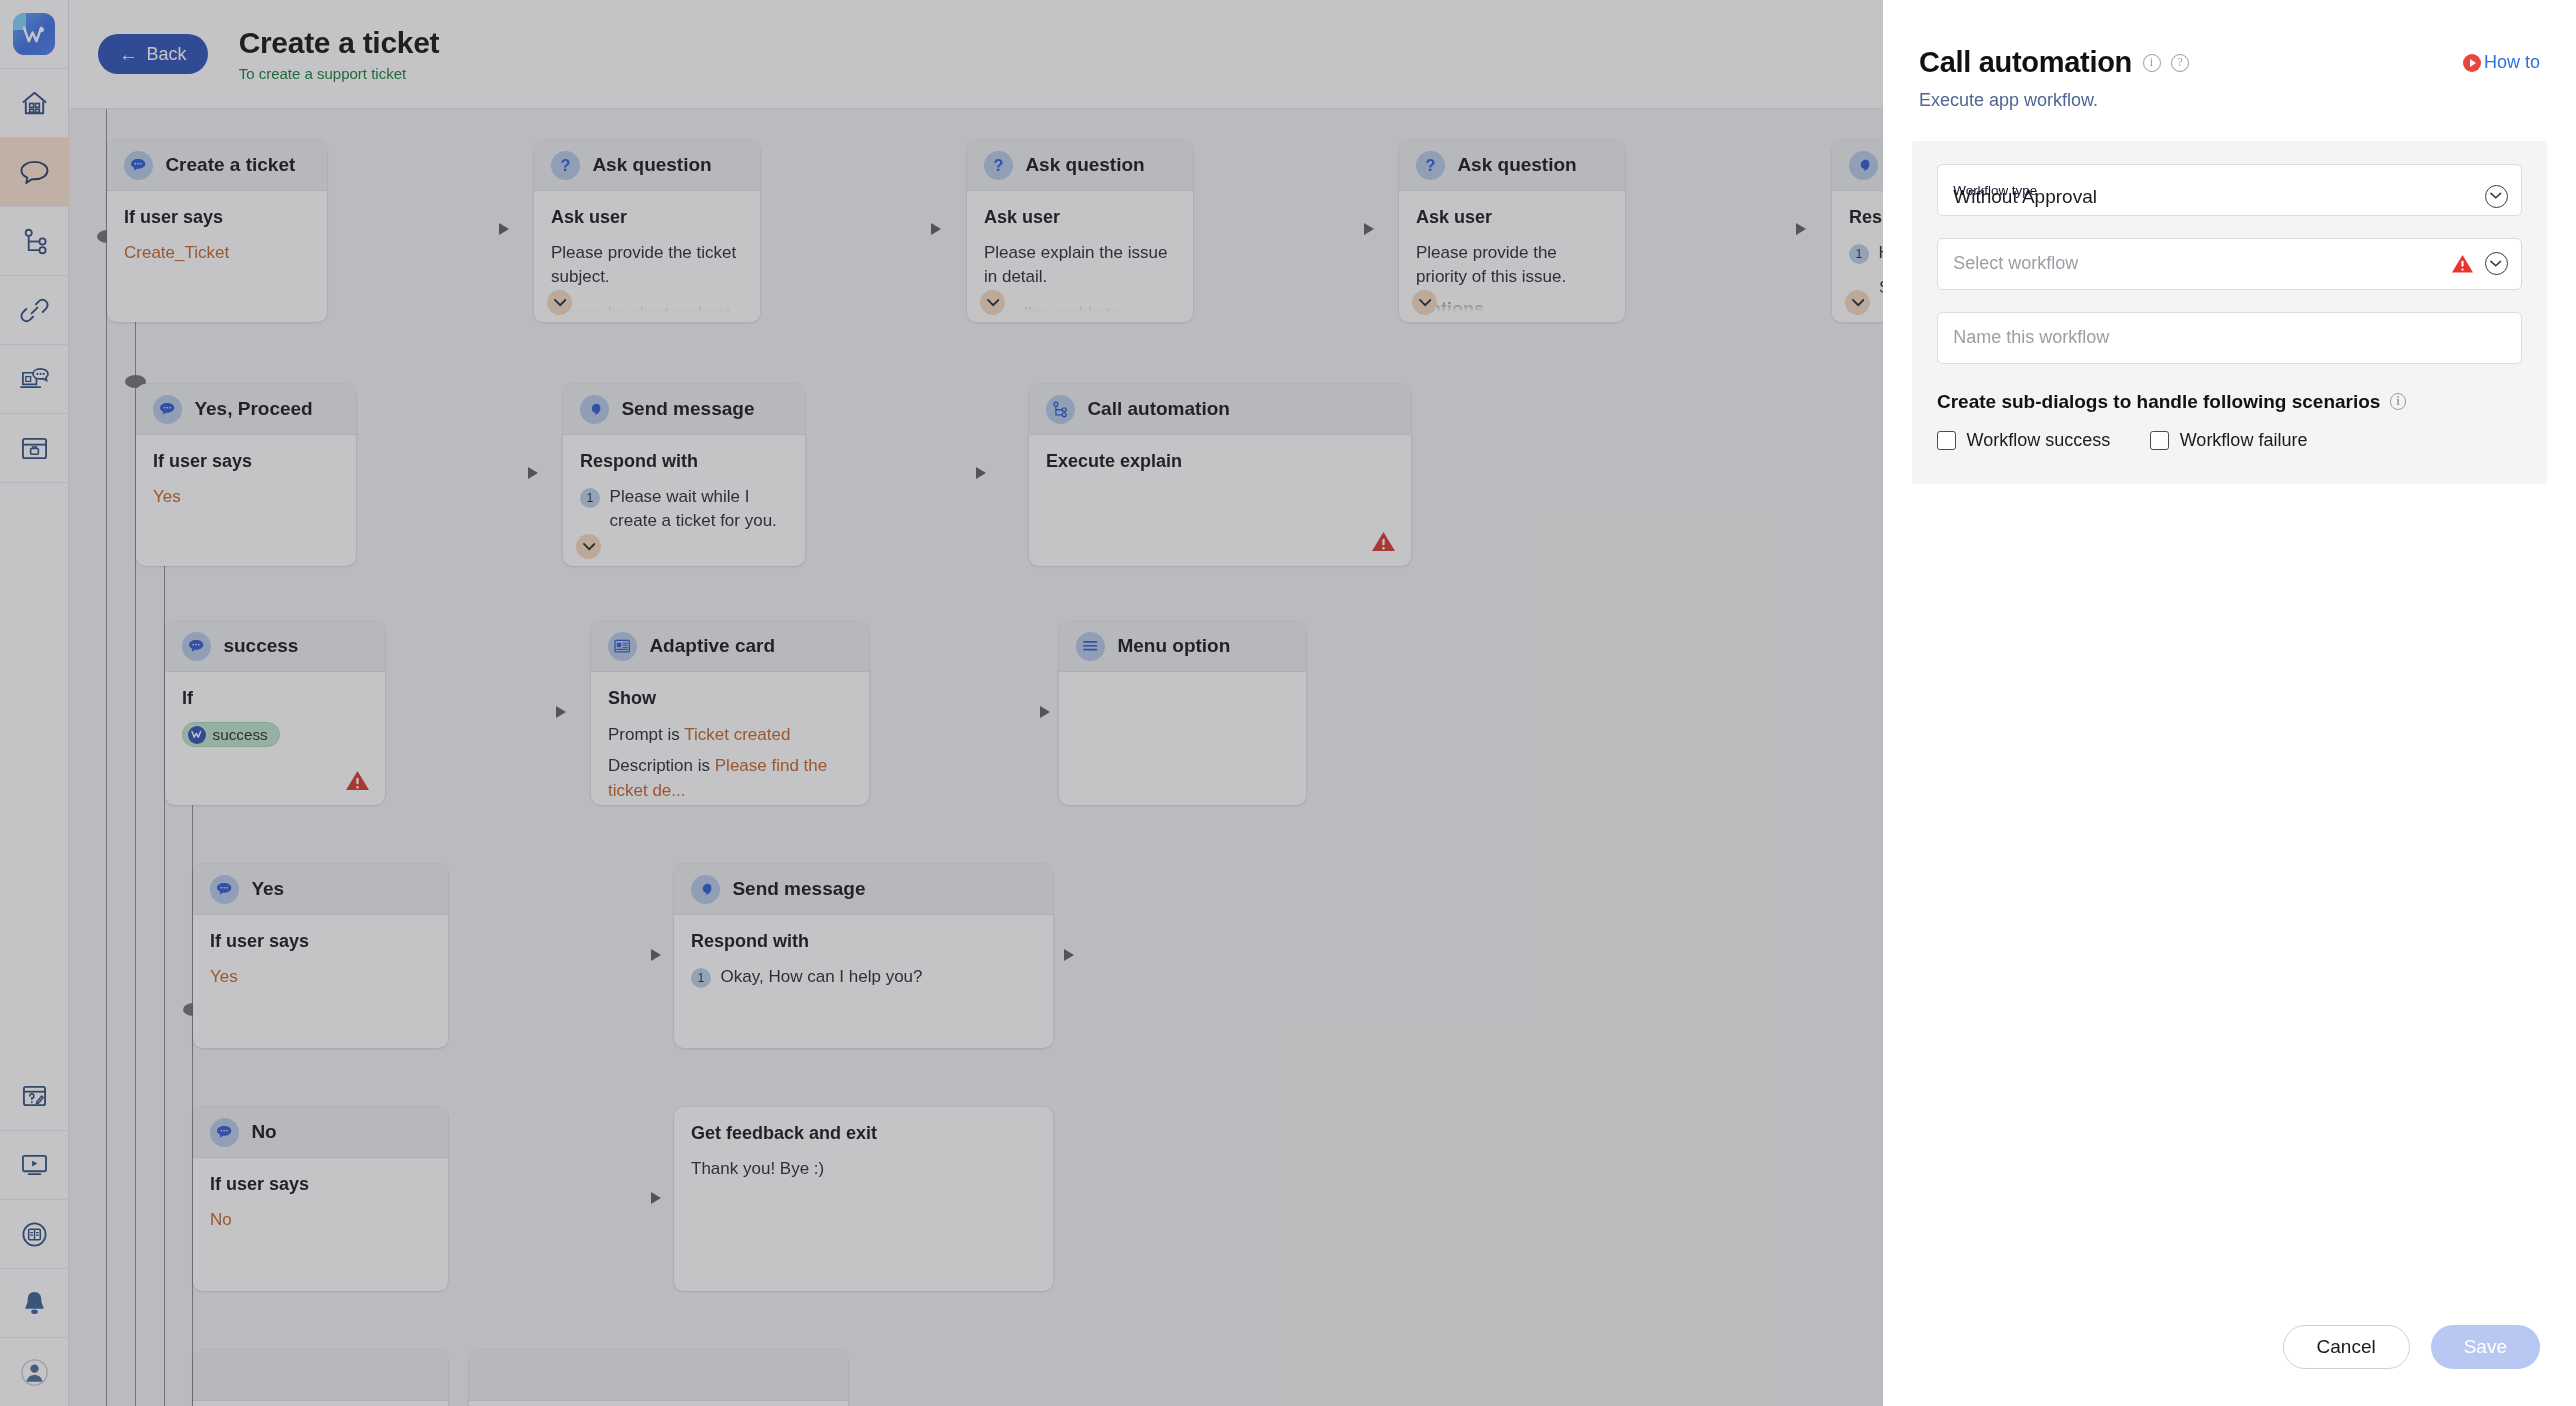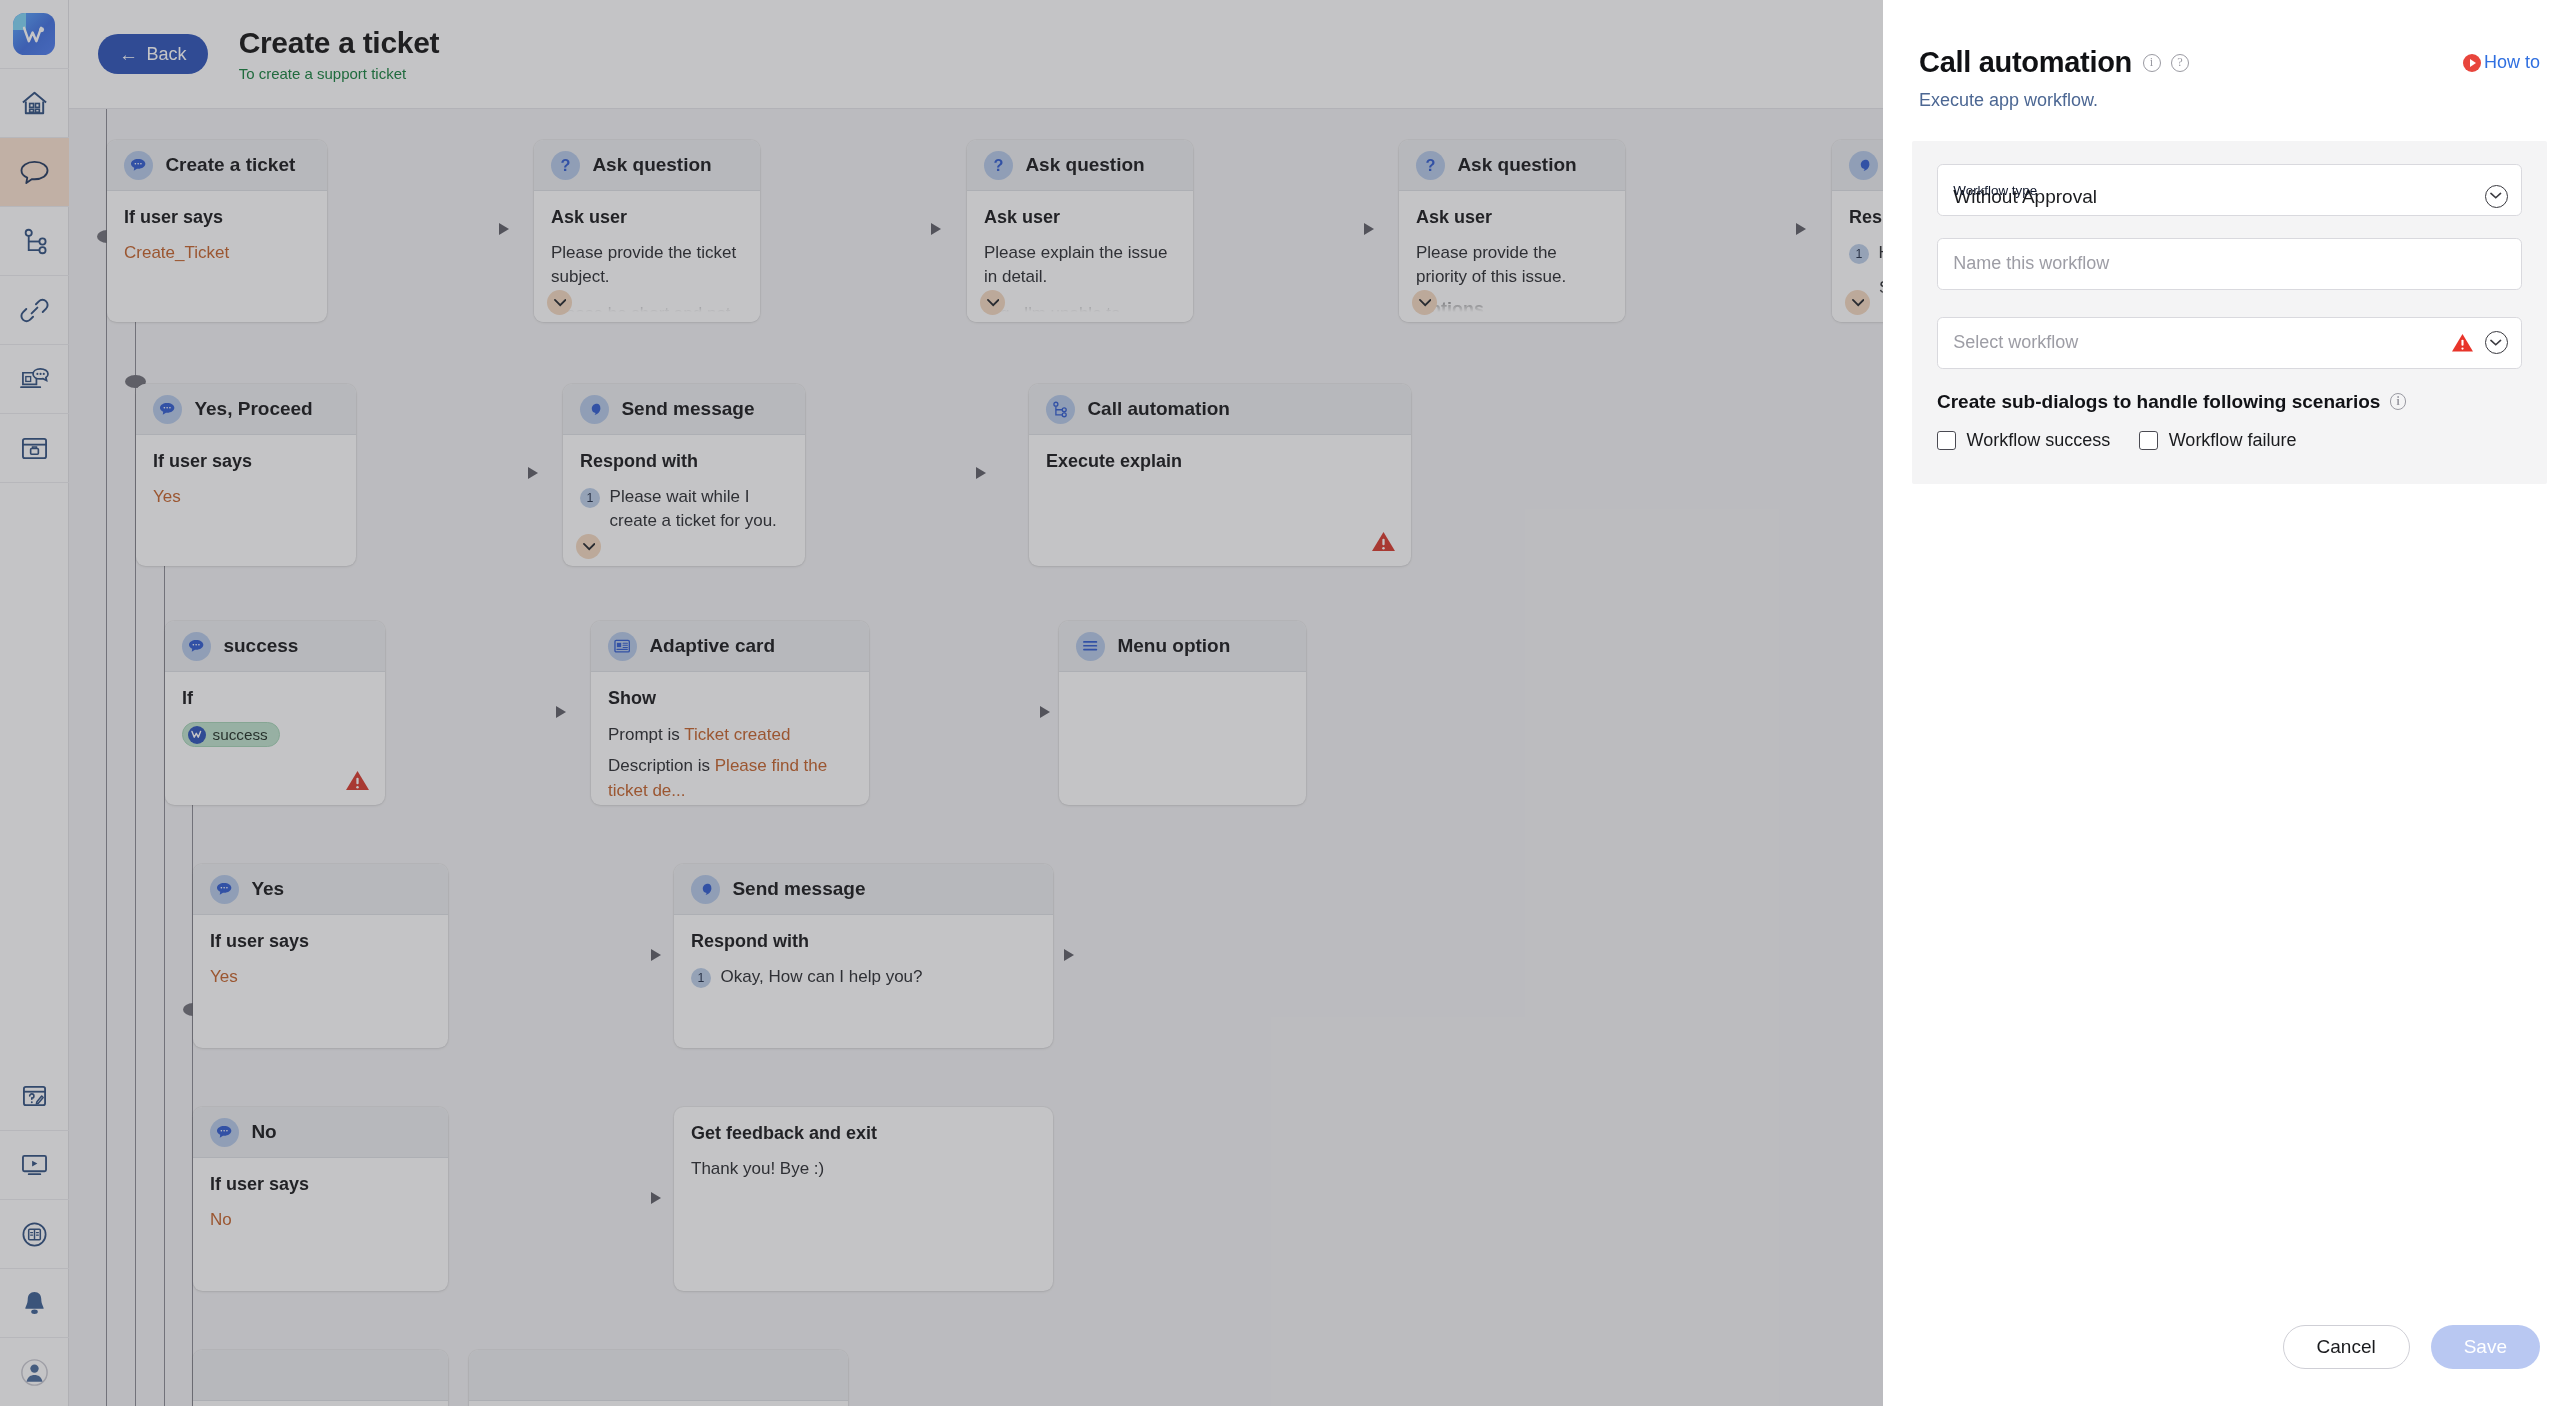--- a/index.html
+++ b/index.html
@@ -180,21 +180,21 @@
   .field .placeholder { font-size: 18px; color: #9d9da5; }
   .field .adorn { position: absolute; right: 13.4px; display: flex; align-items: center; gap: 10.5px; }
   .chev-circle {
     width: 23px; height: 23px; border-radius: 50%; border: 1.5px solid #3a3a40;
     display: flex; align-items: center; justify-content: center; cursor: pointer;
   }
   .scenarios-title {
     font-size: 19px; font-weight: bold; color: #111216;
     display: flex; align-items: center; margin: 6.7px 0 17px 0;
   }
-  .cb-row { display: flex; gap: 29px; align-items: center; }
+  .cb-row { display: flex; gap: 40px; align-items: center; }
   .cb {
     display: flex; align-items: center; gap: 10.5px;
     font-size: 18px; color: #1a1b1e; cursor: pointer;
   }
   .cb .box {
     width: 19px; height: 19px; border: 1.7px solid #4a4a52; border-radius: 2.9px;
     background: #fff;
   }
 
   #panel-footer {
@@ -682,42 +682,42 @@
       <div class="field filled">
         <span class="float-label">Workflow type</span>
         <span class="value">Without Approval</span>
         <span class="adorn">
           <span class="chev-circle">
             <svg width="11.5" height="7.7" viewBox="0 0 12 8">
                 <path d="M1 1.5 L6 6 L11 1.5" stroke="#3a3a40" stroke-width="1.7" fill="none" stroke-linecap="round"></path>
               </svg>
           </span>
         </span>
-      </div>
-
-      <div class="field" style="height:52px; margin-bottom:27px;">
-        <span class="placeholder">Name this workflow</span>
       </div>
 
       <div class="field" style="height:52px;">
         <span class="placeholder">Select workflow</span>
         <span class="adorn">
           <svg width="23" height="20" viewBox="0 0 24 21">
             <path d="M12 1 L23 19.5 H1 Z" fill="#e8342a"></path>
             <rect x="10.9" y="7" width="2.2" height="6.4" rx="1" fill="#fff"></rect>
             <circle cx="12" cy="16.3" r="1.2" fill="#fff"></circle>
           </svg>
           <span class="chev-circle">
             <svg width="11.5" height="7.7" viewBox="0 0 12 8">
                 <path d="M1 1.5 L6 6 L11 1.5" stroke="#3a3a40" stroke-width="1.7" fill="none" stroke-linecap="round"></path>
               </svg>
           </span>
         </span>
       </div>
 
+      <div class="field" style="height:52px; margin-bottom:27px;">
+        <span class="placeholder">Name this workflow</span>
+      </div>
+
       <div class="scenarios-title">
         <span>Create sub-dialogs to handle following scenarios</span>
         <span class="round-ico" style="width:16.3px;height:16.3px;font-size:11.5px;margin-left:9.6px;">i</span>
       </div>
 
       <div class="cb-row">
         <label class="cb">
           <span class="box"></span>
           <span>Workflow success</span>
         </label>

